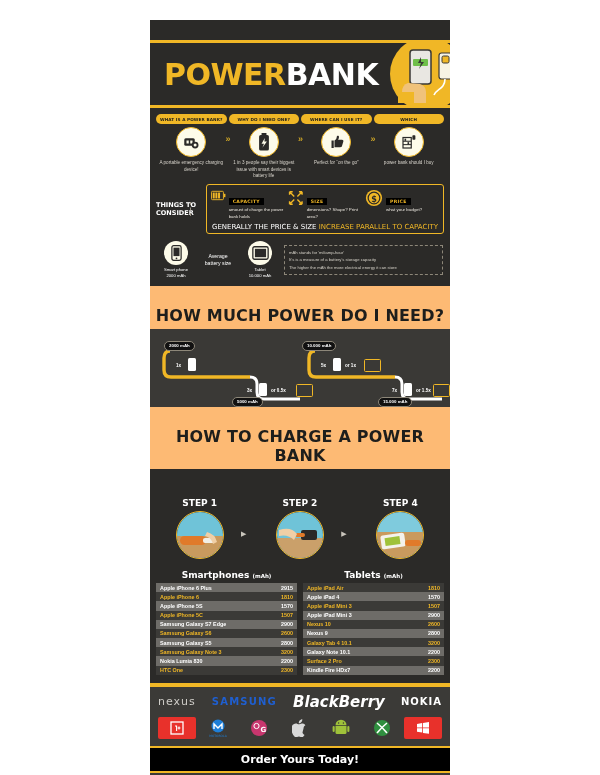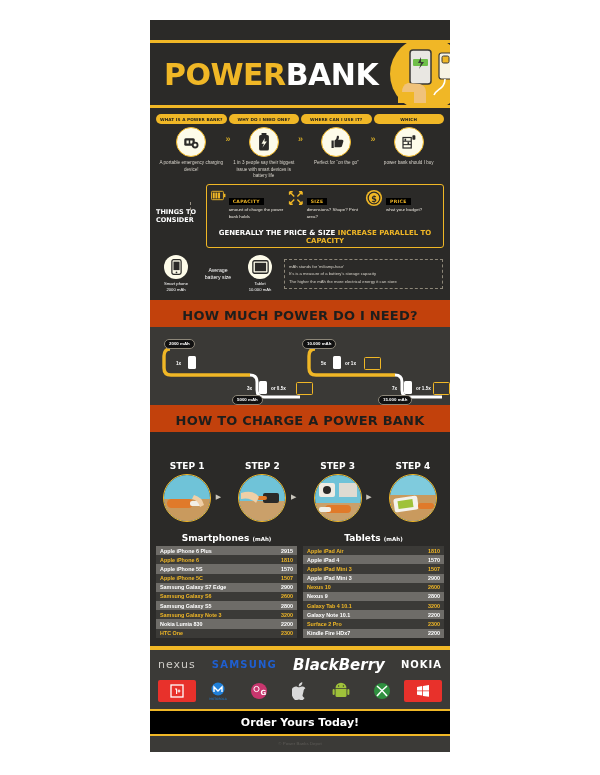--- a/index.html
+++ b/index.html
@@ -29,23 +29,23 @@
   .hdr-title .y{color:#f0b726;}
   .hdr-title .w{color:#ffffff;}
   .hdr-circle{
     position:absolute;right:-14px;top:-6px;width:74px;height:74px;border-radius:50%;
     background:#f0b726;
   }
   .hdr-art{position:absolute;right:-10px;top:2px;width:66px;height:58px;}
 
   
   .secbar{
-    background:#c2410c;color:#1e1e1c;text-align:center;
-    font-size:13px;font-weight:bold;letter-spacing:.2px;
-    padding:8px 0 4px;
+    background:#fdba74;color:#1e1e1c;text-align:center;
+    font-size:16px;font-weight:bold;letter-spacing:.2px;
+    padding:20px 0 4px;
     font-family:"DejaVu Sans", sans-serif;
   }
 
   
   .tabs{display:flex;padding:6px 6px 2px;gap:2px;}
   .tab{flex:1;text-align:center;position:relative;}
   .pill{
     background:#f0b726;color:#1e1e1c;border-radius:7px;
     font-size:4.2px;font-weight:bold;padding:2.5px 1px;
     letter-spacing:.1px;white-space:nowrap;
@@ -73,21 +73,21 @@
   }
   .tcrow{display:flex;align-items:flex-start;gap:3px;}
   .tcitem{display:flex;gap:3px;flex:1;align-items:flex-start;}
   .tctag{
     background:#000;color:#f0b726;font-size:4.6px;font-weight:bold;
     padding:1px 4px;display:inline-block;margin-bottom:2px;
     font-family:"DejaVu Sans", sans-serif;letter-spacing:.3px;
   }
   .tcdesc{color:#e8e4dc;font-size:4.4px;line-height:1.5;}
   .tcfoot{
-    text-align:center;margin-top:9px;font-size:7px;font-weight:bold;
+    text-align:center;margin-top:3px;font-size:7px;font-weight:normal;
     font-family:"DejaVu Sans", sans-serif;
   }
   .tcfoot .w{color:#ffffff;}
   .tcfoot .y{color:#f0b726;}
 
   .dashline{
     position:absolute;left:40px;top:182px;width:1px;height:14px;
     border-left:1px dashed #9a9386;
   }
 
@@ -393,35 +393,20 @@
           <rect width="46" height="46" fill="#6fc3d8"></rect>
           <rect y="26" width="46" height="20" fill="#caa06a"></rect>
           <rect x="24" y="18" width="16" height="10" rx="2" fill="#2b2a28"></rect>
           <rect x="18" y="21" width="10" height="4" rx="2" fill="#e07a2a"></rect>
           <path d="M2 18 q12-4 18 4 l-3 6 q-6-6 -15-4z" fill="#f0cfa6"></path>
         </svg>
       </div>
       <div class="steparrow">▶</div>
     </div>
 
-    <div class="step">
-      <div class="steptitle">STEP 3</div>
-      <div class="stepcirc">
-        <svg viewBox="0 0 46 46" width="46" height="46">
-          <rect width="46" height="46" fill="#6fc3d8"></rect>
-          <rect y="28" width="46" height="18" fill="#caa06a"></rect>
-          <rect x="4" y="8" width="16" height="14" rx="2" fill="#efece3"></rect>
-          <circle cx="12" cy="15" r="4" fill="#2b2a28"></circle>
-          <rect x="24" y="8" width="18" height="14" fill="#dedbd2"></rect>
-          <rect x="10" y="30" width="26" height="8" rx="4" fill="#e07a2a"></rect>
-          <rect x="4" y="32" width="12" height="5" rx="2" fill="#f2efe6"></rect>
-        </svg>
-      </div>
-      <div class="steparrow">▶</div>
-    </div>
 
     <div class="step">
       <div class="steptitle">STEP 4</div>
       <div class="stepcirc">
         <svg viewBox="0 0 46 46" width="46" height="46">
           <rect width="46" height="46" fill="#7fcbdd"></rect>
           <rect y="20" width="46" height="26" fill="#c99a5e"></rect>
           <rect x="4" y="22" width="24" height="14" rx="2.5" fill="#f4f2ec" transform="rotate(-8 16 29)"></rect>
           <rect x="8" y="25" width="15" height="8" fill="#9fc23a" transform="rotate(-8 16 29)"></rect>
           <rect x="28" y="28" width="16" height="6" rx="3" fill="#e07a2a"></rect>

